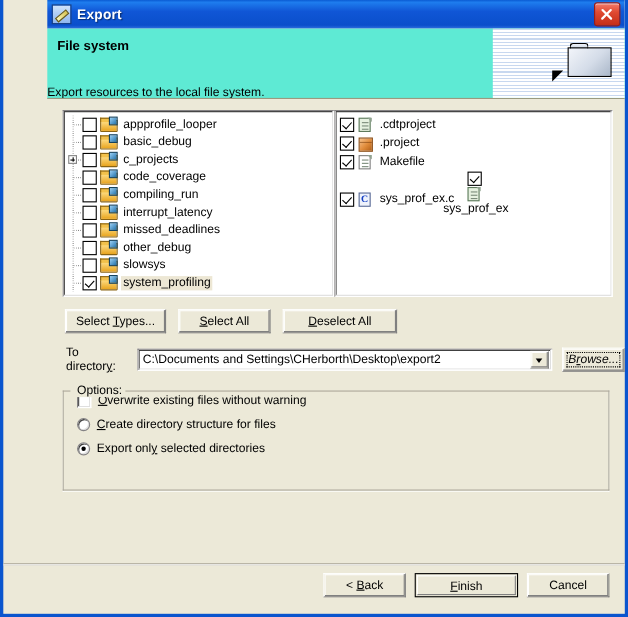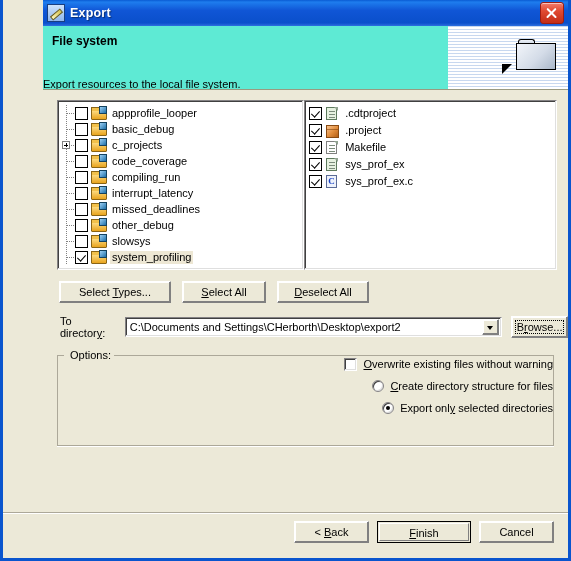--- a/index.html
+++ b/index.html
@@ -417,20 +417,21 @@
     left: 4px; top: 6px;
     width: 0; height: 0;
     border-left: 3.5px solid transparent;
     border-right: 3.5px solid transparent;
     border-top: 4px solid #000;
   }
   .browse-btn {
     width: 58px;
     margin-left: 9px;
     position: relative;
+    font-style: italic;
   }
 
   
   .group {
     margin: 16px 14px 0 14px;
     border: 1px solid #ffffff;
     border-top: none;
     position: relative;
     padding: 0 0 11px 0;
     height: 92px;
@@ -461,21 +462,20 @@
     background: #ECE9D8;
     padding: 0 3px;
     color: #000;
   }
   .opt {
     display: flex;
     align-items: center;
     height: 18px;
     padding-left: 12px;
     margin-top: 4px;
-    justify-content: flex-end;
   }
   .opt:first-of-type { margin-top: 10px; }
   .opt .txt { font-size: 11px; margin-left: 6px; }
   .opt-cb {
     width: 13px; height: 13px;
     box-sizing: border-box;
     background: #fff;
     border: 1px solid;
     border-color: #848284 #ffffff #ffffff #848284;
     box-shadow: inset -1px -1px 0 #dfdfdf, inset 1px 1px 0 #404040;
@@ -699,48 +699,48 @@
               <span class="label">.project</span>
             </div>
             <div class="row" style="height: 17px;">
               <span class="cbox checked"></span>
               <span class="file-ico doc-plain">
                 <span class="pg"></span>
                 <span class="fold"></span>
               </span>
               <span class="label">Makefile</span>
             </div>
-            <div class="row" style="height: 17px;">
+            <div class="row" style="height: 17px; flex-direction: column;">
               <span class="cbox checked"></span>
               <span class="file-ico doc-green">
                 <span class="pg"></span>
                 <span class="fold"></span>
               </span>
               <span class="label">sys_prof_ex</span>
             </div>
             <div class="row" style="height: 17px;">
               <span class="cbox checked"></span>
               <span class="file-ico cfile">
                 <span class="pg"></span>
                 <span class="cletter">C</span>
               </span>
               <span class="label">sys_prof_ex.c</span>
             </div>
           </div>
       </div>
     </div>
 
     <div class="btn-row">
-      <div class="btn" style="width:112px">
+      <div class="btn" style="width:92px">
         <span>Select </span><span class="u">T</span><span>ypes...</span>
       </div>
       <div class="btn" style="width:84px">
         <span></span><span class="u">S</span><span>elect All</span>
       </div>
-      <div class="btn" style="width:92px">
+      <div class="btn" style="width:104px">
         <span></span><span class="u">D</span><span>eselect All</span>
       </div>
     </div>
 
     <div class="dir-row">
       <div class="dir-label">
         <span>To director</span><span class="u">y</span><span>:</span>
       </div>
       <div class="combo">
         <div class="val" title="C:\Documents and Settings\CHerborth\Desktop\export2">C:\Documents and Settings\CHerborth\Desktop\export2</div>

